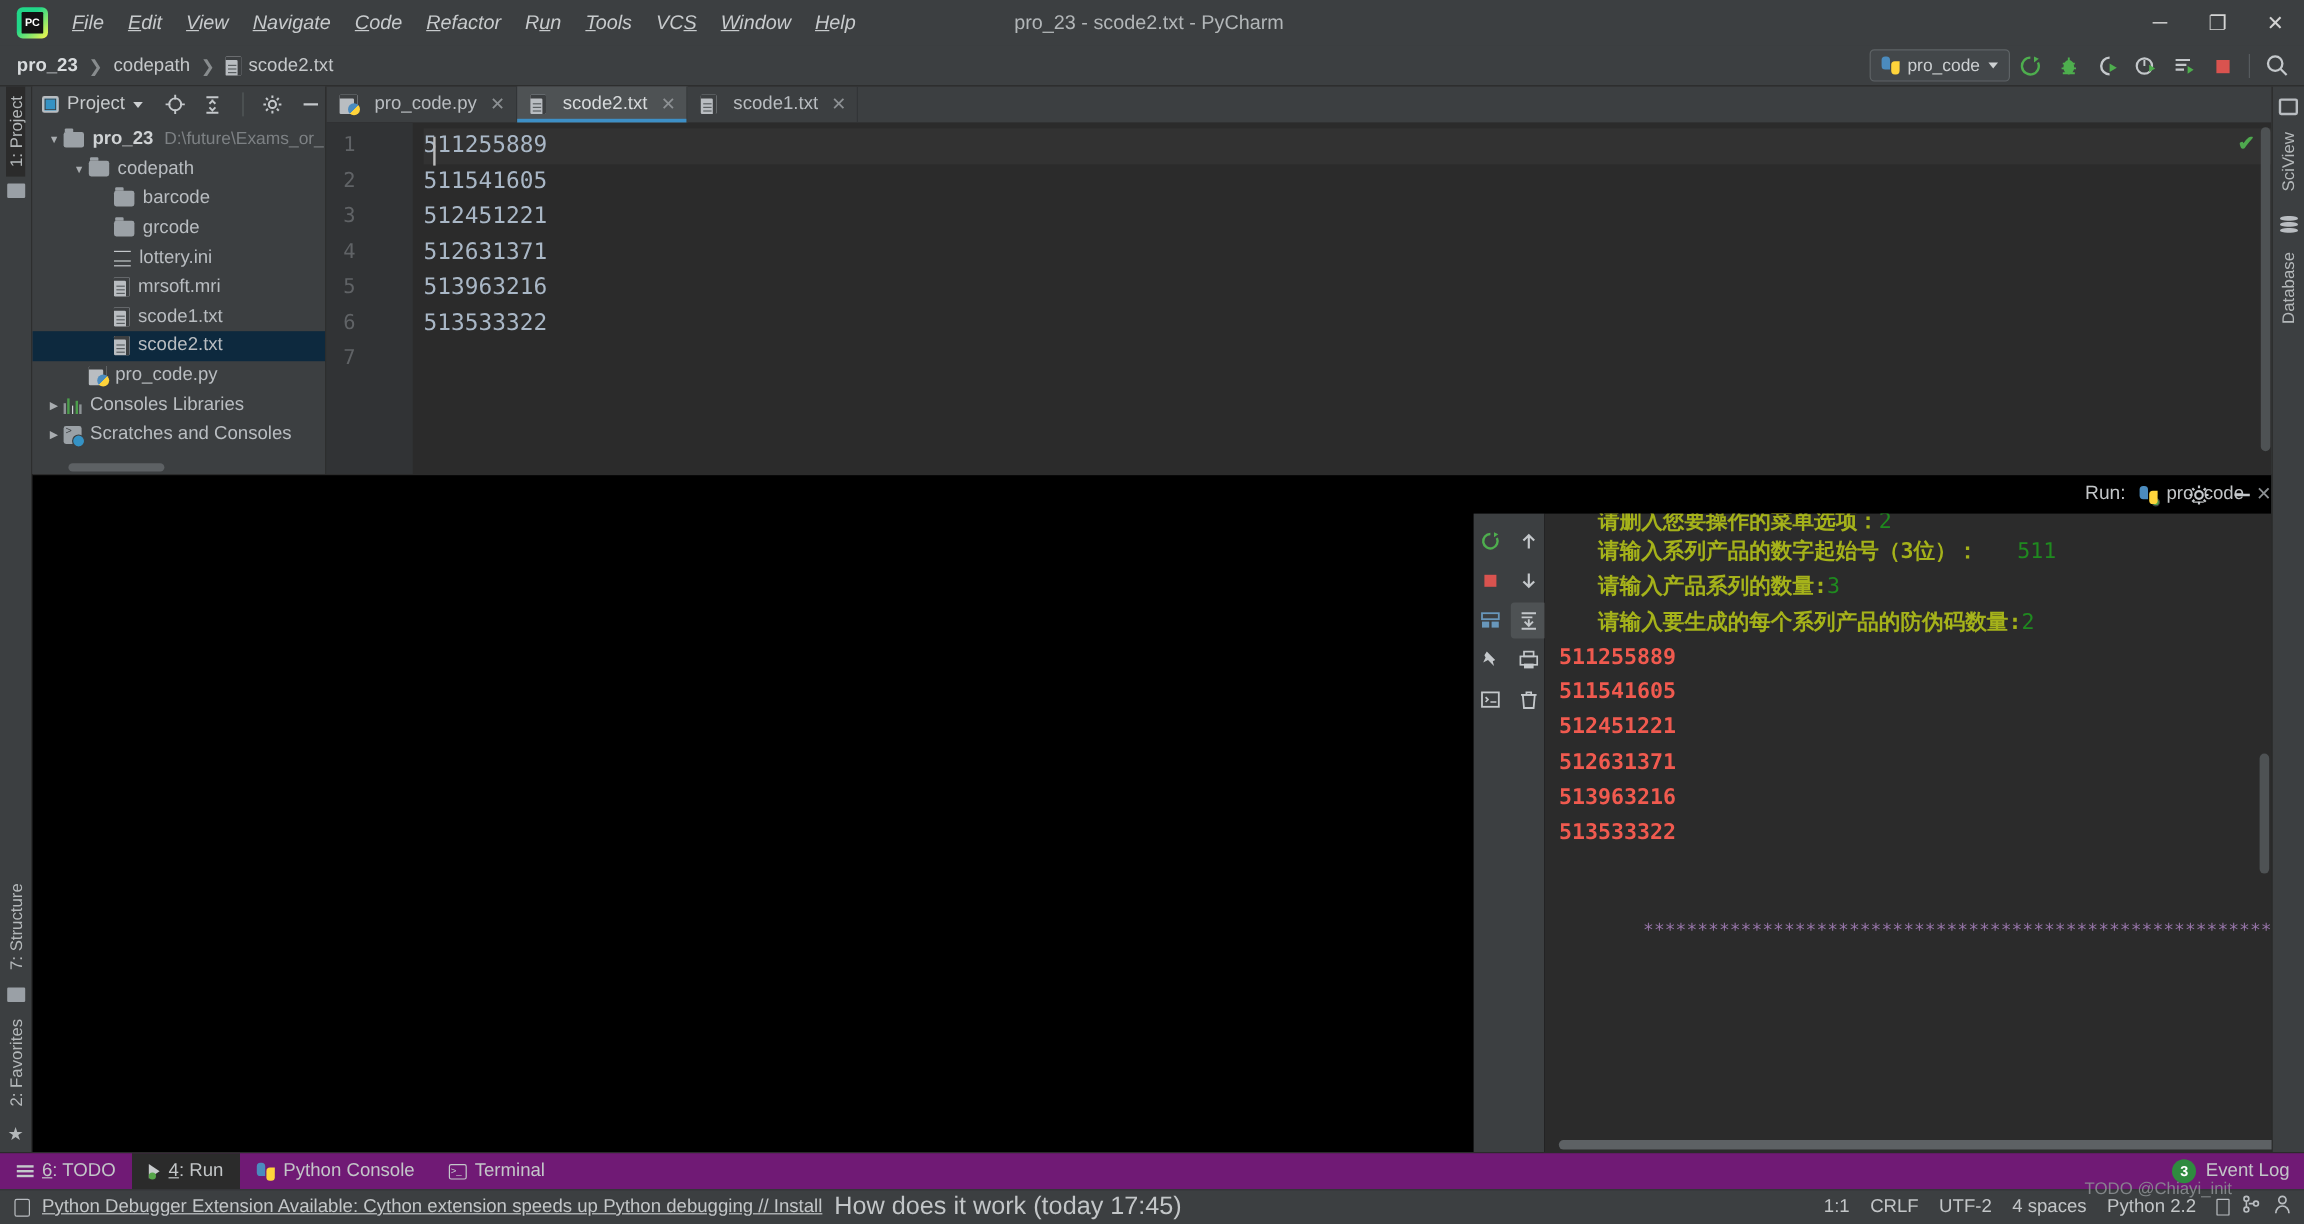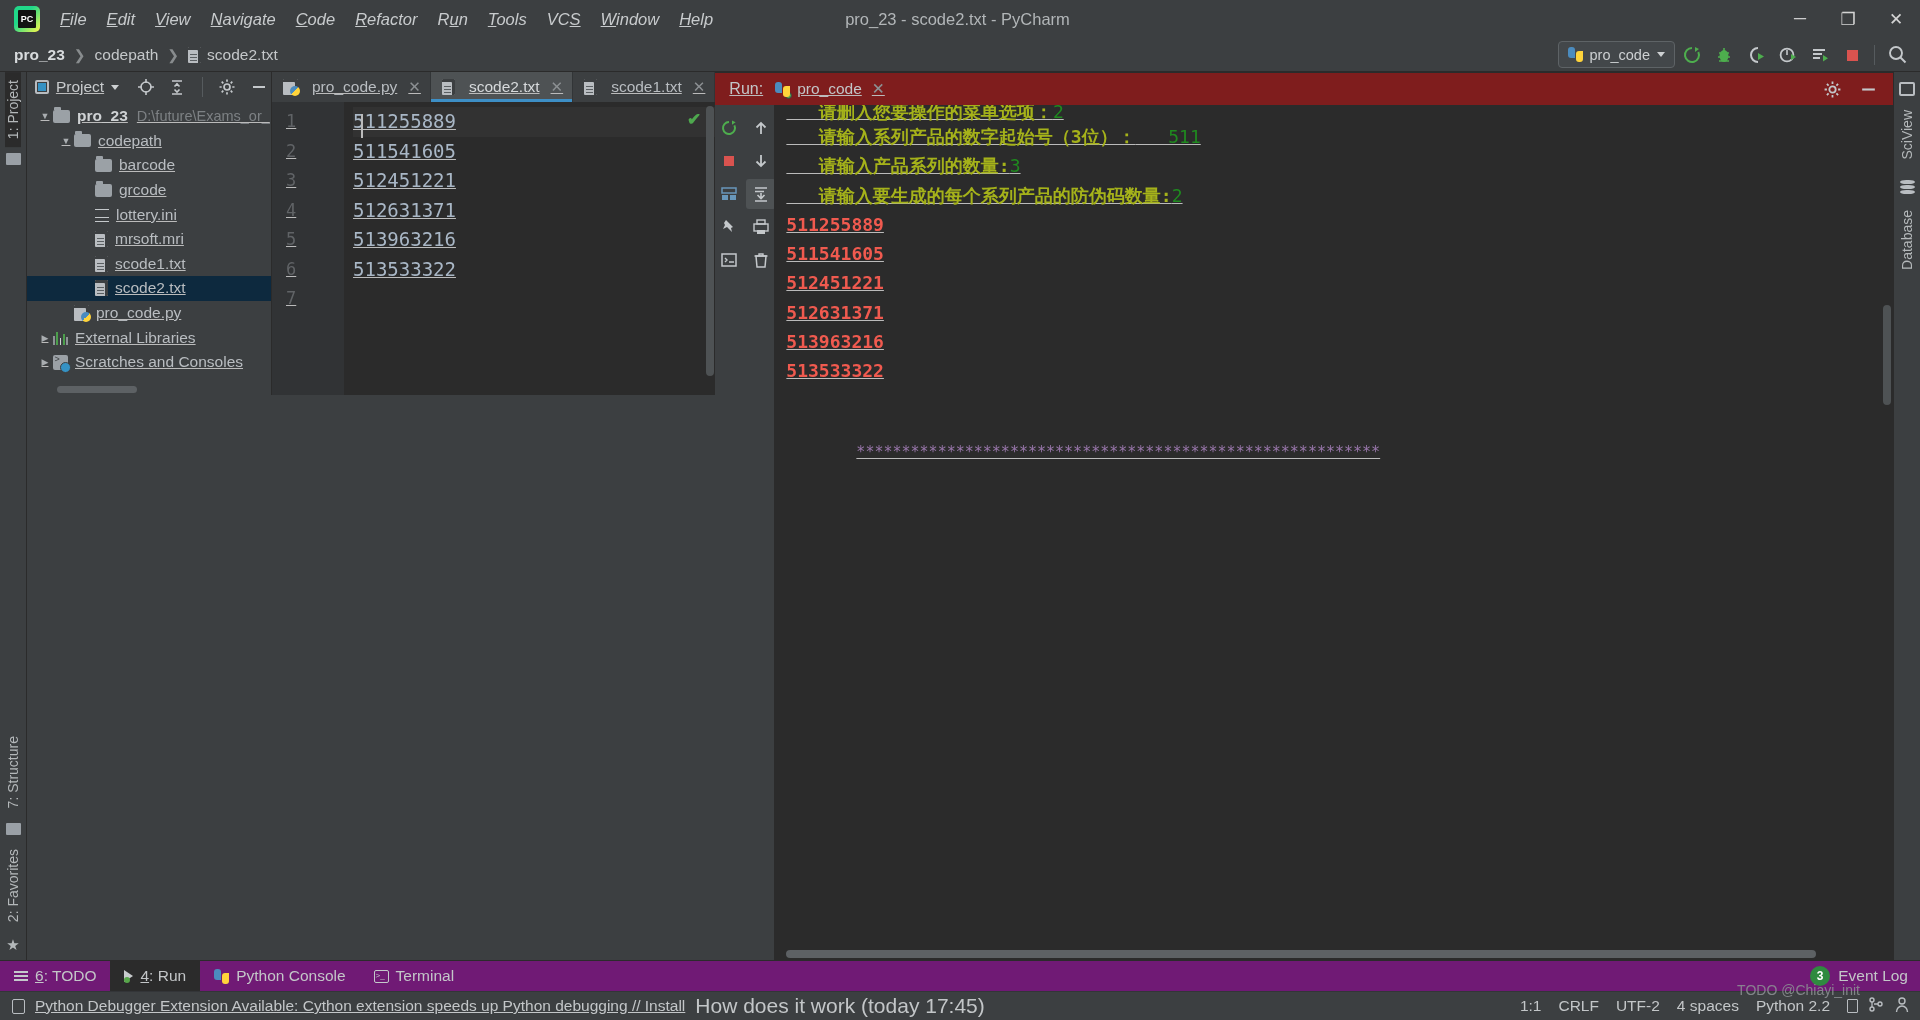--- a/index.html
+++ b/index.html
@@ -114,21 +114,21 @@
   }
   .vlabel.active { background: #2b2b2b; }
   .stripe-top, .stripe-bot { display:flex; flex-direction:column; align-items:center; }
   .mini-folder {
     width: 15px; height: 12px; background: #9aa0a6; border-radius: 1px;
     margin: 6px 0;
   }
   .star-ico { color: #b4b8ba; font-size: 15px; margin: 6px 0; }
 
   
-  .centercol { flex: 1; display: flex; flex-direction: row; min-width: 0; text-decoration: underline; }
+  .centercol { flex: 1; display: flex; flex-direction: column; min-width: 0; }
 
   
   .toparea { display: flex; height: 323px; min-height: 323px; }
 
   
   .projpanel {
     width: 245px; min-width: 245px; background: #3c3f41;
     display: flex; flex-direction: column; position: relative;
     border-right: 1px solid #2b2b2b;
   }
@@ -244,21 +244,21 @@
   }
   .vscroll-ed {
     position: absolute; right: 1px; top: 4px; width: 8px; height: 270px;
     background: #4e5254; border-radius: 4px;
   }
   .editor-ok {
     position: absolute; right: 14px; top: 7px; color: #4ea84e; font-size: 17px; font-weight: bold;
   }
 
   
-  .runpanel { flex: 1; display: flex; flex-direction: column; min-height: 0; background: #7f1d1d; border-top: 1px solid #2b2b2b; }
+  .runpanel { flex: 1; display: flex; flex-direction: column; min-height: 0; background: #000000; border-top: 1px solid #2b2b2b; align-items: flex-end; }
   .runhead {
     height: 32px; min-height:32px; display: flex; align-items: center; gap: 12px;
     padding-left: 14px; position: relative;
   }
   .runhead-label { font-size: 16px; color: #c3c6c8; }
   .runtab {
     display: flex; align-items: center; gap: 7px; font-size: 15.5px;
     color: #c3c6c8; cursor: default;
   }
   .py-run-ico { width: 15px; height: 15px; position: relative; flex:none; }
@@ -590,21 +590,21 @@
               <div class="trow">
                 <span style="display:inline-block;width:6px;flex:none"></span>
                 <span class="arrow right"></span>
                 <span class="lib-ico">
                   <i style="height:9px;background:#8d9296"></i>
                   <i style="height:13px;background:#4c9e4c"></i>
                   <i style="height:7px;background:#d0d4d7"></i>
                   <i style="height:11px;background:#4c9e4c"></i>
                   <i style="height:8px;background:#8d9296"></i>
                 </span>
-                <span class="tlabel">External Libraries</span>
+                <span class="tlabel">Consoles Libraries</span>
               </div>
               <div class="trow">
                 <span style="display:inline-block;width:6px;flex:none"></span>
                 <span class="arrow right"></span>
                 <span class="scratch-ico"></span>
                 <span class="tlabel">Scratches and Consoles</span>
               </div>
             </div>
           <div class="proj-hscroll"></div>
         </div>

